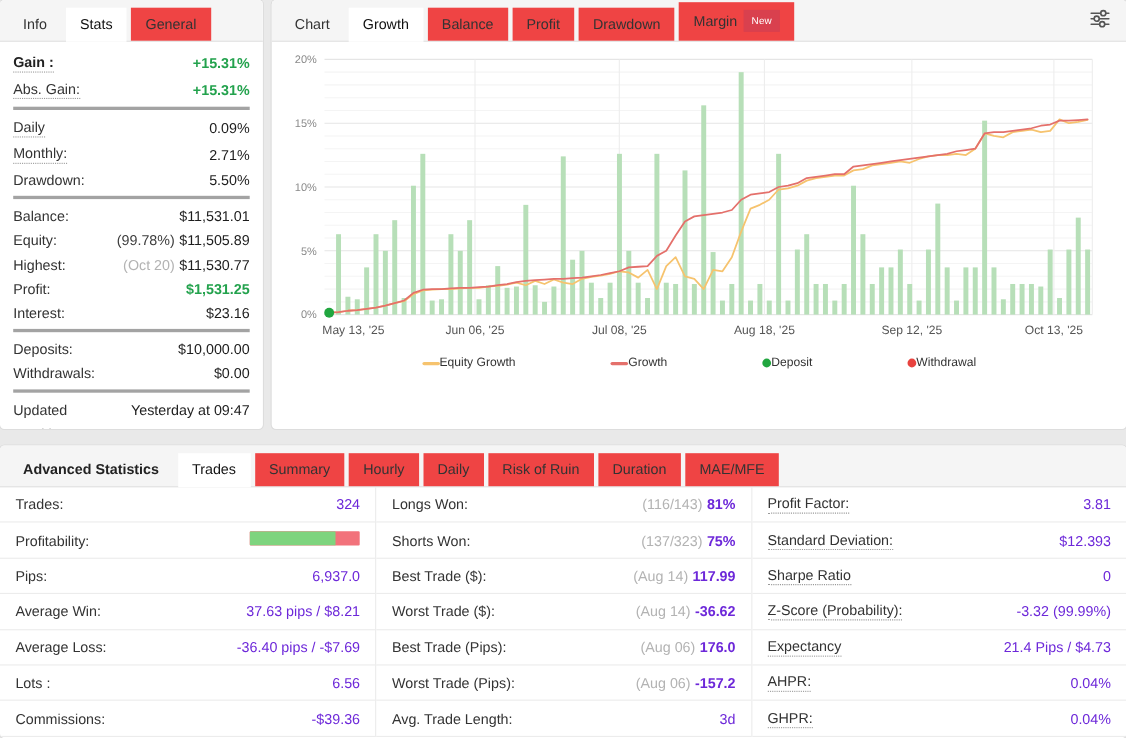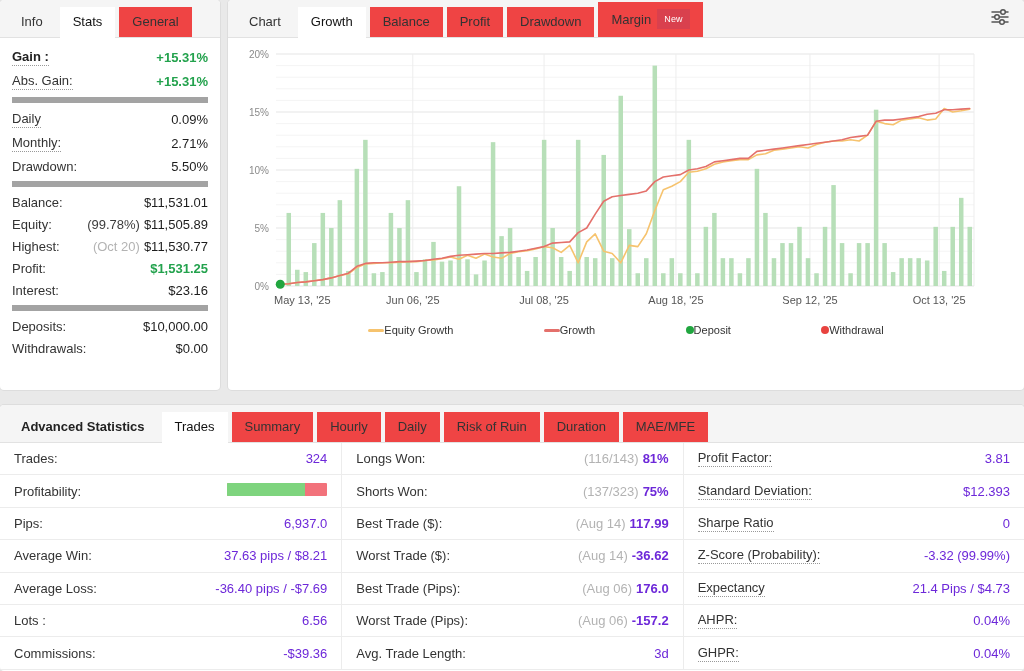--- a/index.html
+++ b/index.html
@@ -4,21 +4,21 @@
 <style>
   html,body{margin:0;padding:0;}
   body{
     width:1024px;height:671px;background:#e9e9e9;
     font-family:"Liberation Sans",sans-serif;font-size:13px;color:#333;
     overflow:hidden;
   }
   .page{display:flex;flex-direction:column;width:1024px;height:671px;}
   .top-row{display:flex;height:390px;}
   .panel{background:#fff;border-radius:4px;box-shadow:0 0 0 1px rgba(0,0,0,0.05);overflow:hidden;box-sizing:border-box;}
-  .left-panel{width:220px;margin-right:8px;display:flex;flex-direction:column;}
+  .left-panel{width:239px;margin-right:8px;display:flex;flex-direction:column;}
   .chart-panel{flex:1;display:flex;flex-direction:column;}
   .bottom-row{margin-top:15px;flex:1;}
   .stats-panel{height:100%;}
 
   
   .tabstrip{
     display:flex;align-items:flex-end;justify-content:space-between;
     background:#f5f5f5;border-bottom:1px solid #e2e2e2;
     padding:6px 8px 0;height:38px;box-sizing:border-box;flex:none;
   }
@@ -31,21 +31,21 @@
   .tab.title{background:transparent;font-weight:700;color:#222;cursor:default;}
   .tab.active{background:#fff;margin-bottom:-1px;padding-bottom:9px;color:#111;}
   .badge{
     background:var(--badge-red,#d9404e);color:#fff;font-size:9px;font-weight:400;
     padding:2.5px 7px;border-radius:0;letter-spacing:.2px;
   }
   .filter-icon{display:flex;align-items:center;padding:0 6px 10px 0;cursor:pointer;}
 
   
   .kv-list{padding:3px 12px 0;flex:1;}
-  .kv-section{padding:4px 0;border-bottom:6px solid #a3a3a3;}
+  .kv-section{padding:4px 0;border-bottom:3px solid #a3a3a3;}
   .kv-section:last-child{border-bottom:none;}
   .kv-row{display:flex;justify-content:space-between;align-items:center;padding:3.5px 0;}
   .kv-label{color:#333;}
   .kv-label.lbl-bold{font-weight:700;color:#222;}
   .dotted{border-bottom:1px dotted #999;padding-bottom:1px;cursor:help;}
   .kv-value{color:#1d1d1d;text-align:right;white-space:nowrap;}
   .v-green{color:var(--profit-green,#23a24d);font-weight:700;}
   .prefix{color:#b3b3b3;margin-right:4px;}
   .prefix.dark{color:#3d3d3d;}
 
@@ -141,20 +141,30 @@
             </div>
           </div>
           <div class="kv-section">
             <div class="kv-row">
               <span class="kv-label">Deposits:</span>
               <span class="kv-value"><span>$10,000.00</span></span>
             </div>
             <div class="kv-row">
               <span class="kv-label">Withdrawals:</span>
               <span class="kv-value"><span>$0.00</span></span>
+            </div>
+          </div>
+          <div class="kv-section">
+            <div class="kv-row">
+              <span class="kv-label">Updated</span>
+              <span class="kv-value"><span>Yesterday at 09:47</span></span>
+            </div>
+            <div class="kv-row">
+              <span class="kv-label">Tracking</span>
+              <span class="kv-value"><span>2</span></span>
             </div>
           </div>
         </div>
     </section>
 
     <section class="panel chart-panel">
       <div class="tabstrip">
         <div class="tabs" id="chart-tabs">
             <div class="tab plain">
               <span class="tab-label">Chart</span>

